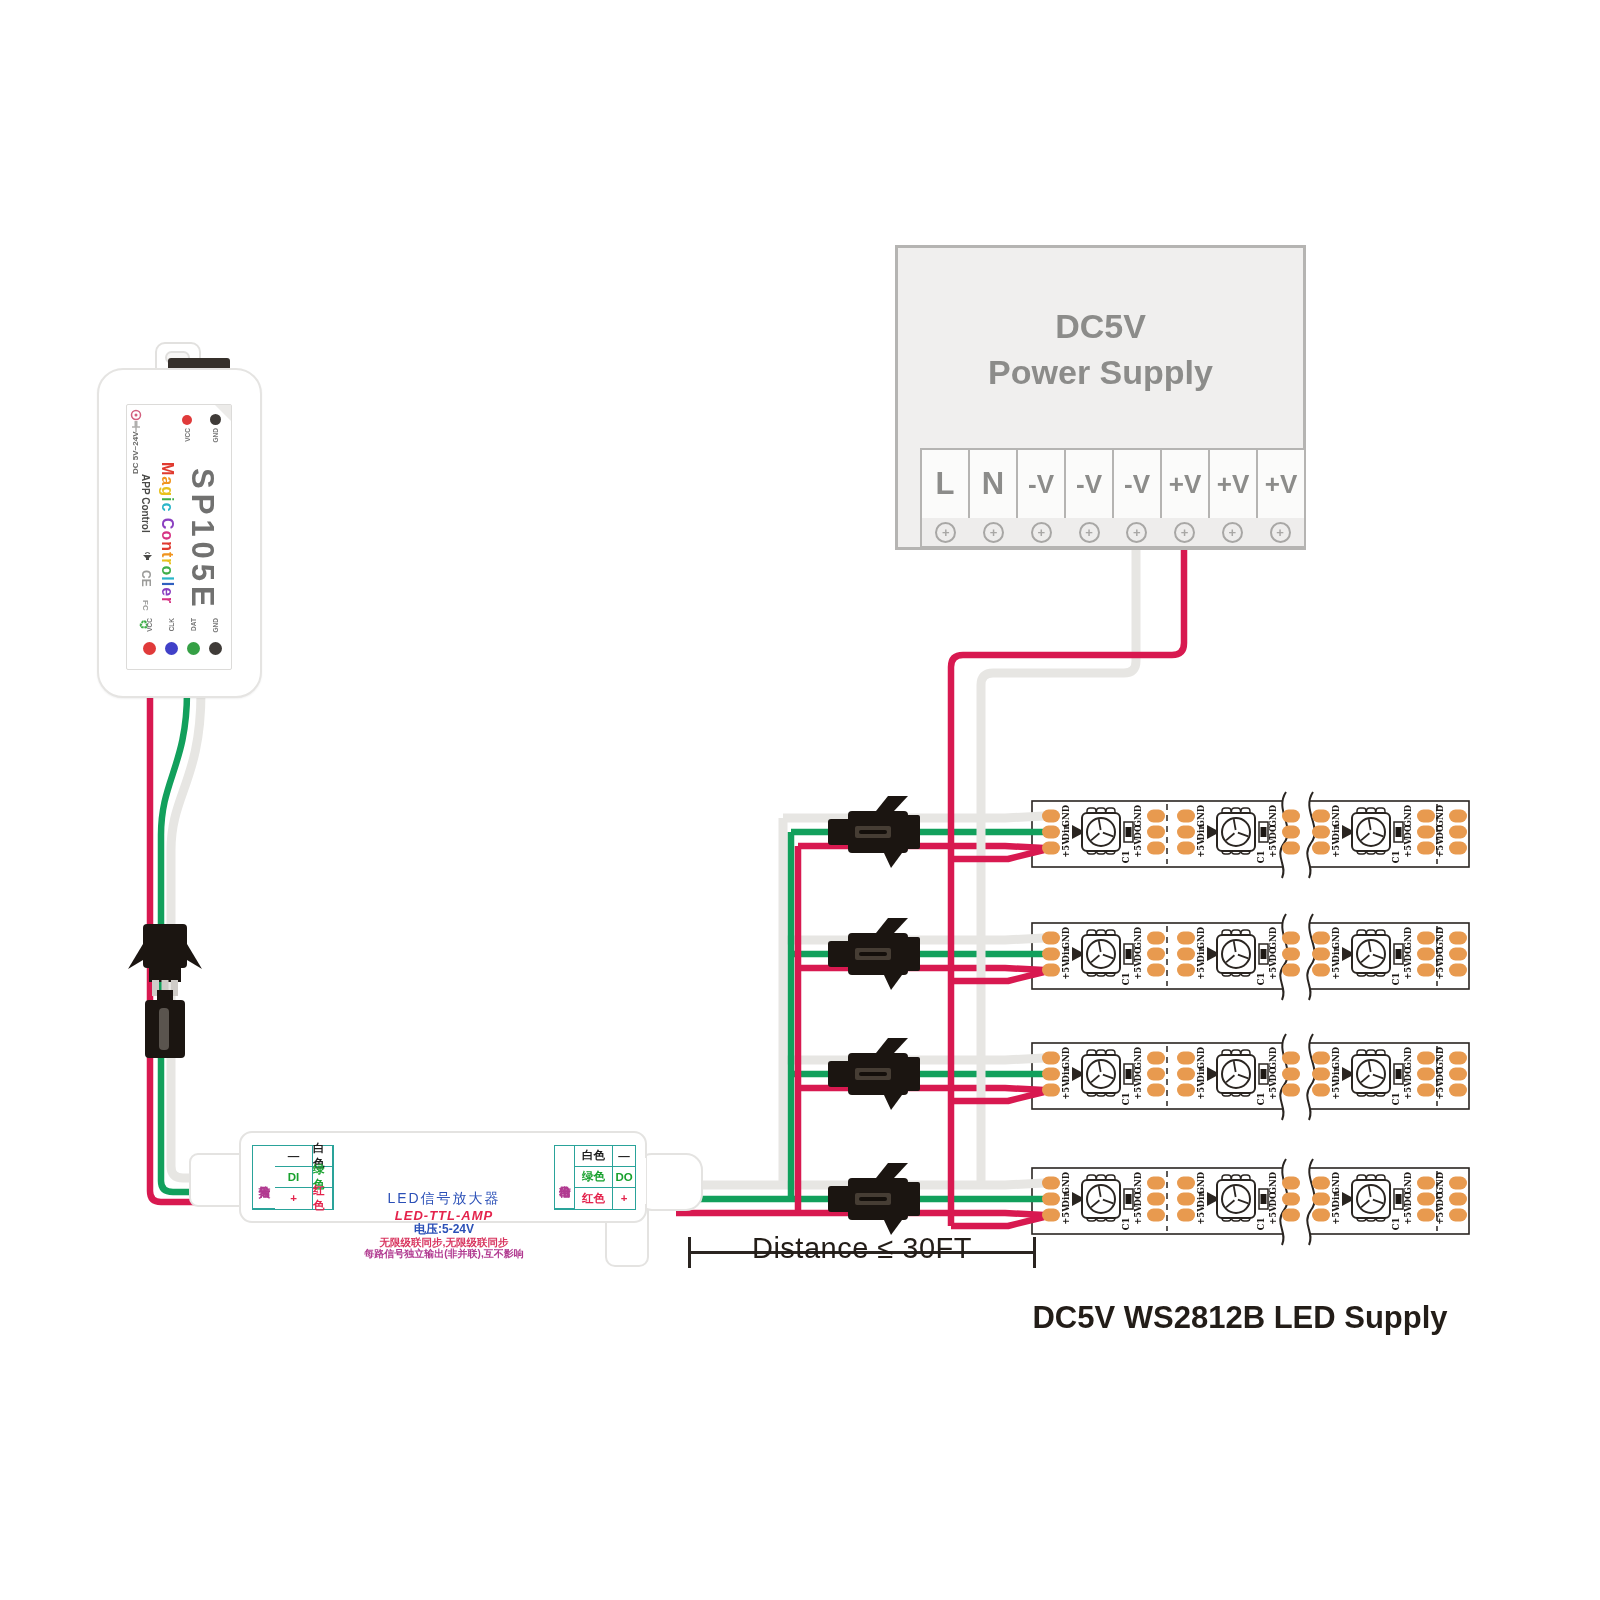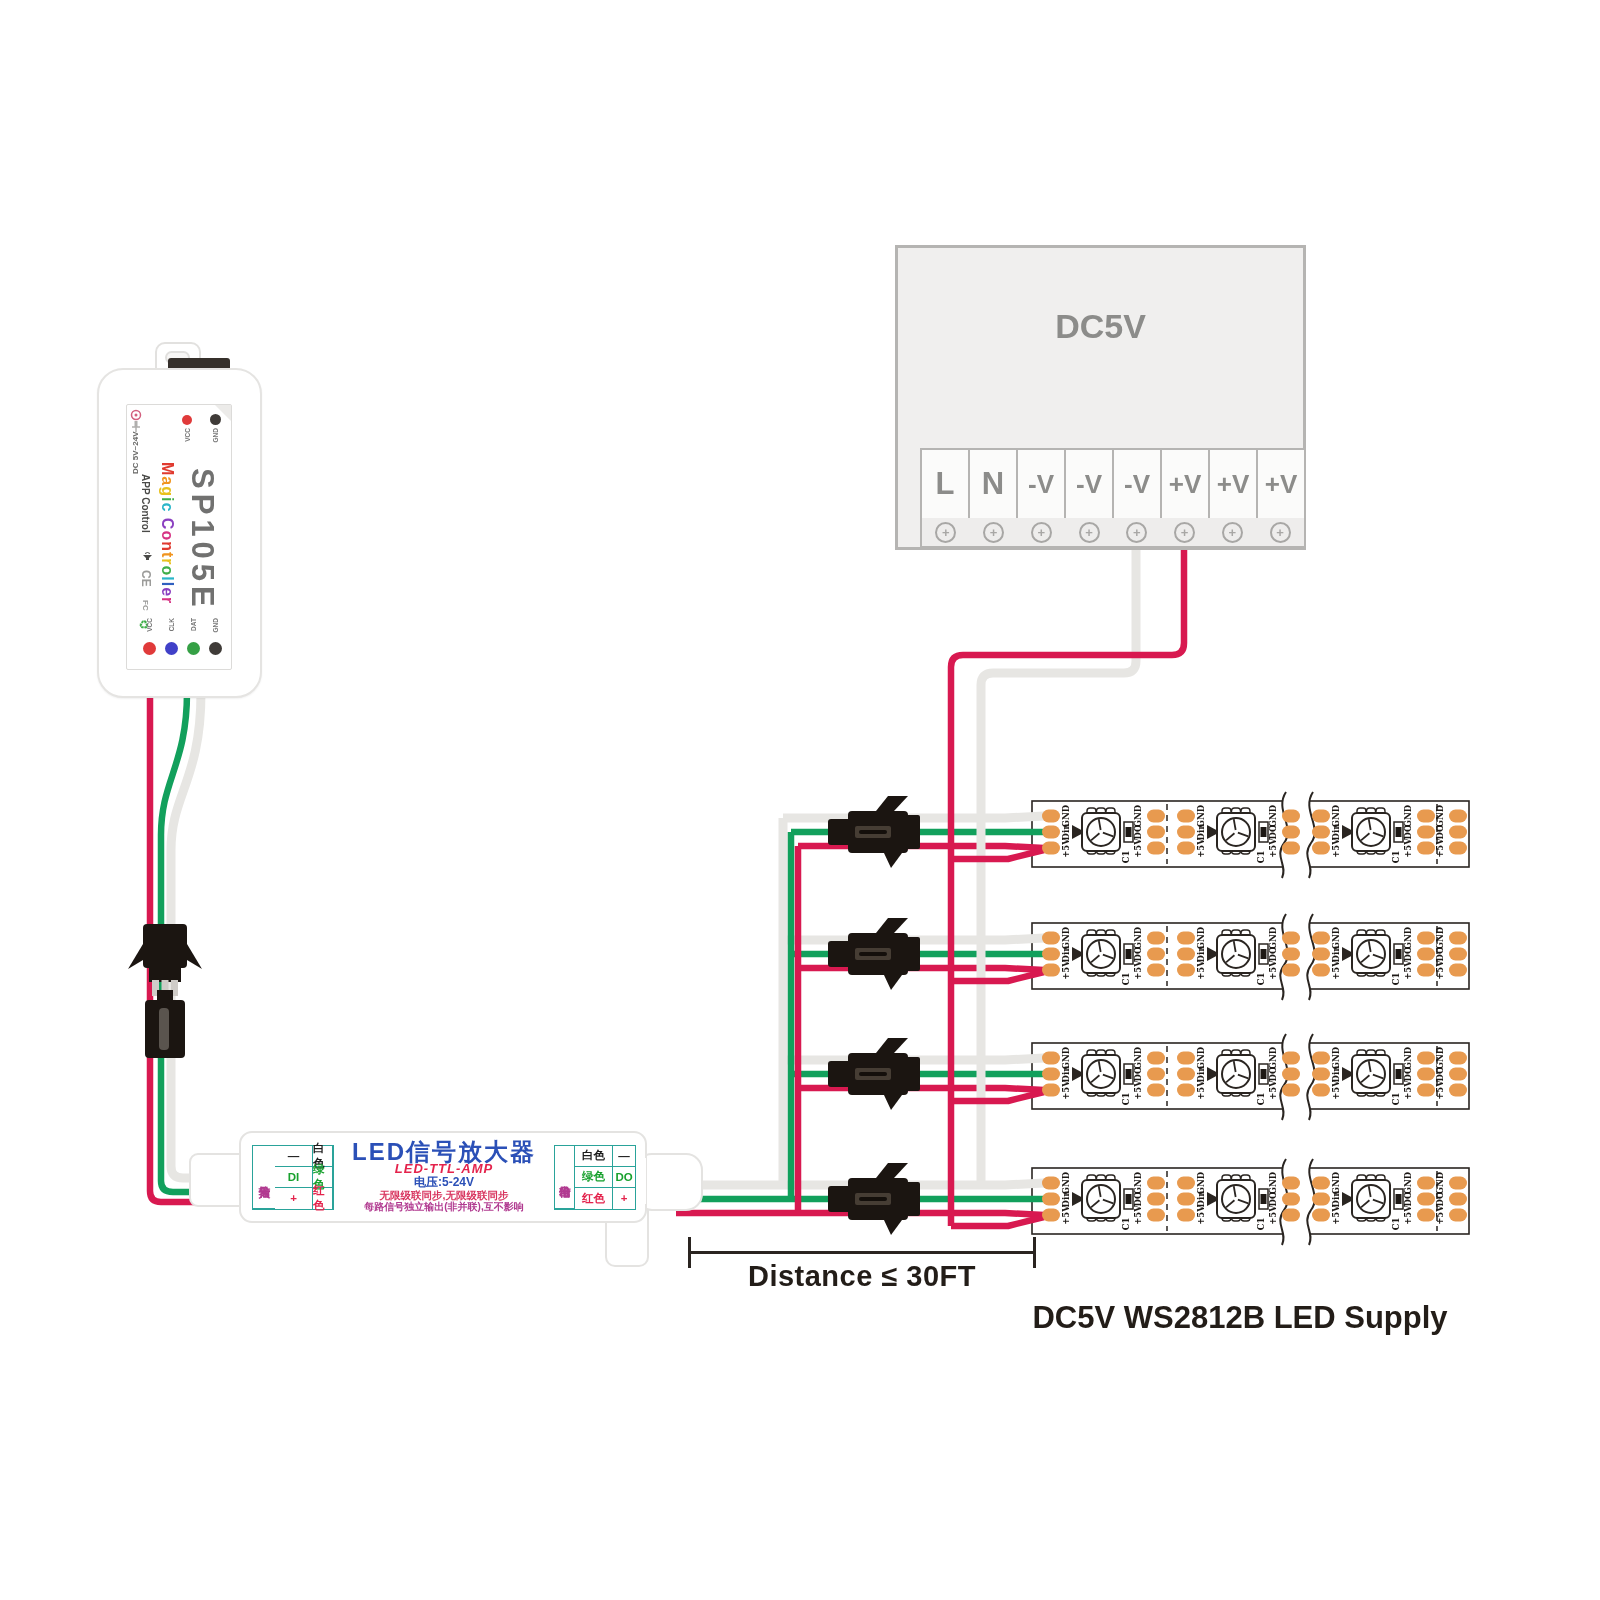--- a/index.html
+++ b/index.html
@@ -66,30 +66,30 @@
        border-bottom:none;box-sizing:border-box;}
   .tbl-left{grid-template-columns:22px 38px 20px;}
   .tbl-right{grid-template-columns:20px 38px 22px;}
   .sym-wh{color:#1c1c1c;font-size:13px;}
   .sym-gn{color:var(--c-amp_green);}
   .sym-rd{color:var(--c-amp_red);font-size:15px;}
   .txt-wh{color:#1c1c1c;}
   .txt-gn{color:var(--c-amp_green);}
   .txt-rd{color:var(--c-amp_red);}
   .amp-center{flex:1;text-align:center;padding-top:2px;}
-  .amp-title{color:var(--c-amp_blue);font-weight:bold;font-size:24px;letter-spacing:2px;line-height:21px;}
+  .amp-title{color:var(--c-amp_blue);font-weight:normal;font-size:14px;letter-spacing:2px;line-height:21px;margin-top:47px;}
   .amp-sub{color:var(--c-amp_red);font-weight:bold;font-style:italic;font-size:13px;line-height:14px;letter-spacing:1px;}
   .amp-volt{color:var(--c-amp_blue);font-weight:bold;font-size:12px;line-height:13px;}
   .amp-note1{color:var(--c-amp_pink);font-weight:bold;font-size:10.5px;line-height:12px;}
   .amp-note2{color:var(--c-amp_magenta);font-weight:bold;font-size:10px;line-height:11px;}
 
   
   .brk-line{left:688px;top:1251px;width:348px;height:3px;background:#2a2420;z-index:3;}
   .brk-tick{top:1237px;width:3px;height:31px;background:#2a2420;z-index:3;}
-  .dist-lbl{left:660px;top:1260px;width:404px;text-align:center;font-size:29px;font-weight:700;
+  .dist-lbl{left:660px;top:1232px;width:404px;text-align:center;font-size:29px;font-weight:400;
        color:var(--c-text_dark);z-index:3;letter-spacing:0.5px;}
   .strip-title{left:960px;top:1300px;width:560px;text-align:center;font-size:31px;font-weight:800;
        color:var(--c-text_dark);z-index:3;}
 
   
   .w-white{stroke:var(--c-wire_white);stroke-width:9;fill:none;stroke-linejoin:round;}
   .w-green{stroke:var(--c-wire_green);stroke-width:6.5;fill:none;stroke-linejoin:round;}
   .w-red{stroke:var(--c-wire_red);stroke-width:6.5;fill:none;stroke-linejoin:round;}
   .amp-shape{fill:#ffffff;stroke:#e4e3e1;stroke-width:2;}
   .amp-patch{fill:#ffffff;stroke:none;}
@@ -570,20 +570,21 @@
       <use href="#jst-h" transform="translate(828,923)"></use>
       <use href="#jst-h" transform="translate(828,1043)"></use>
       <use href="#jst-h" transform="translate(828,1168)"></use>
       <use href="#jst-v" transform="translate(133,924)"></use>
     </g>
   </svg>
 
   <div class="comp psu">
     <div class="psu-title">
       <div>DC5V</div>
+      <div>Power Supply</div>
     </div>
     <div class="psu-terms" id="psu-terminals">
         <div class="psu-term big">L</div>
         <div class="psu-term big">N</div>
         <div class="psu-term">-V</div>
         <div class="psu-term">-V</div>
         <div class="psu-term">-V</div>
         <div class="psu-term">+V</div>
         <div class="psu-term">+V</div>
         <div class="psu-term">+V</div>

